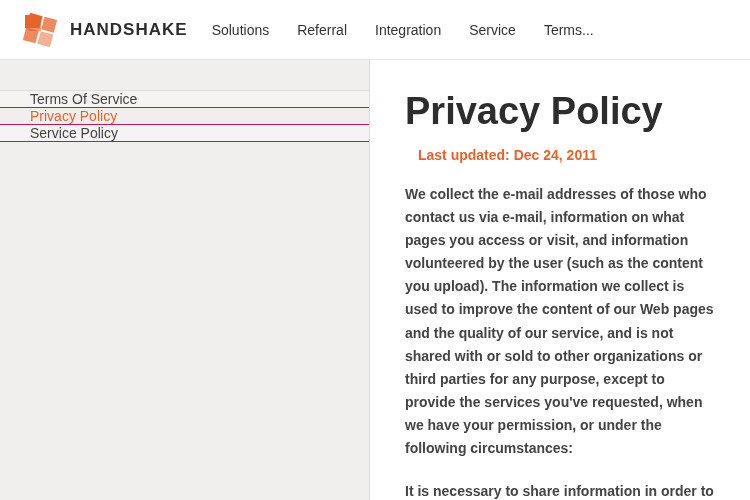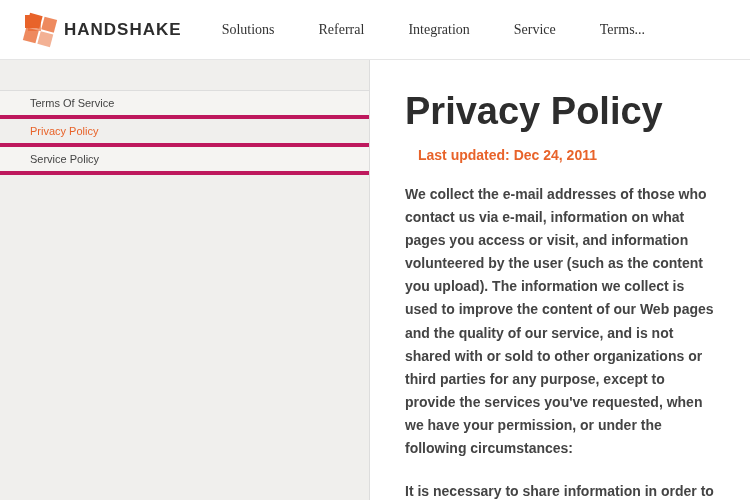--- a/index.html
+++ b/index.html
@@ -10,38 +10,37 @@
       display: flex;
       align-items: center;
       height: 60px;
       padding: 0 20px;
       border-bottom: 1px solid #e5e5e5;
       background: #fff;
     }
     .logo-area {
       display: flex;
       align-items: center;
-      gap: 4px;
-      margin-right: 40px;
+      gap: 10px;
+      margin-right: 24px;
     }
     .logo-icon {
       width: 40px;
       height: 40px;
     }
     .logo-text {
       font-size: 17px;
       font-weight: 700;
       color: #2d2d2d;
       letter-spacing: 1px;
     }
     nav {
       display: flex;
       align-items: center;
-      gap: 44px;
-      font-family: Liberation Serif, serif;
+      gap: 28px;
     }
     nav a {
       font-size: 14px;
       color: #333;
       text-decoration: none;
       font-weight: 500;
     }
 
     
     .main-container {
@@ -51,25 +50,25 @@
 
     
     .sidebar {
       width: 370px;
       min-width: 370px;
       background: #f0efed;
       padding: 30px 0;
       border-right: 1px solid #ddd;
     }
     .sidebar-item {
-      padding: 6px 30px;
-      font-size: 11px;
+      padding: 0 30px;
+      font-size: 14px;
       color: #444;
       cursor: pointer;
-      border-bottom: 4px solid #be185d;
+      border-bottom: 1px solid #be185d;
       background: #f5f4f2;
     }
     .sidebar-item.active {
       color: #e8632a;
       background: #f0efed;
     }
     .sidebar-item:first-child {
       border-top: 1px solid #ddd;
     }
 

